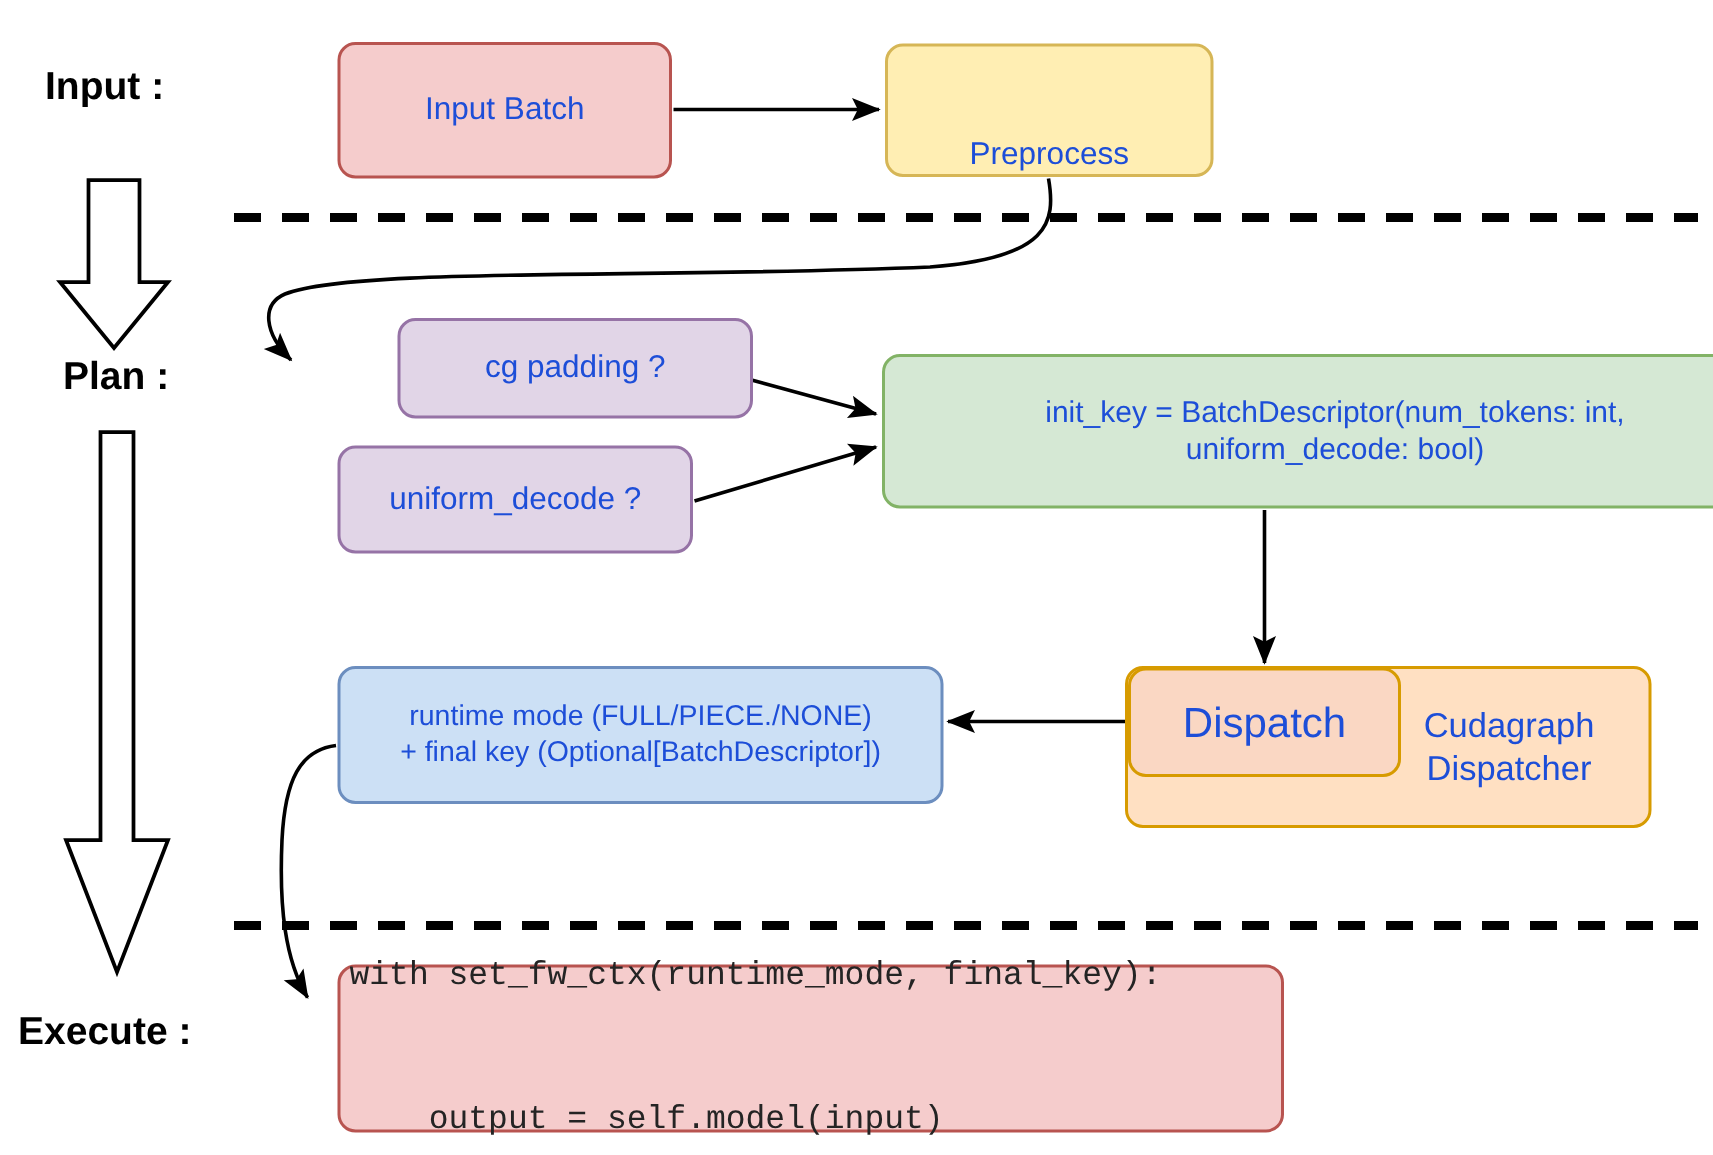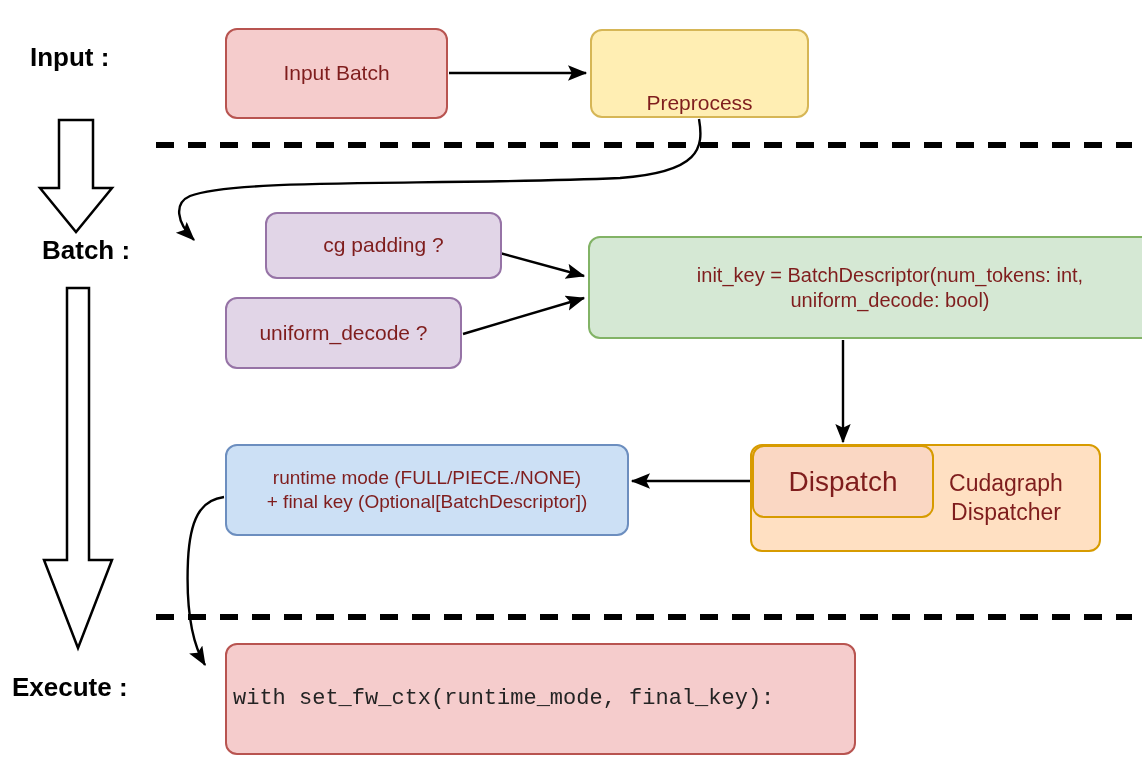--- a/index.html
+++ b/index.html
@@ -29,21 +29,21 @@
     display: flex;
     align-items: center;
     justify-content: center;
     text-align: center;
     border-radius: 12px;
     border-width: 2px;
     border-style: solid;
     font-family: "Liberation Sans", sans-serif;
     font-size: 21px;
     line-height: 1.25;
-    color: #7f1d1d;
+    color: #1d4ed8;
     z-index: 3;
   }
   .stage-label {
     position: absolute;
     font-family: Liberation Sans, sans-serif;
     font-weight: bold;
     font-size: 26px;
     color: #000000;
     white-space: nowrap;
     z-index: 3;
@@ -111,21 +111,21 @@
     <line x1="463" y1="334" x2="584" y2="298" stroke="#000000" stroke-width="2.4" marker-end="url(#arrowhead)"></line>
 
     <line x1="843" y1="340" x2="843" y2="442" stroke="#000000" stroke-width="2.4" marker-end="url(#arrowhead)"></line>
 
     <line x1="751" y1="481" x2="632" y2="481" stroke="#000000" stroke-width="2.4" marker-end="url(#arrowhead)"></line>
 
     <path d="M224,497 C200,500 190,520 188,560 C186,605 190,640 205,665" fill="none" stroke="#000000" stroke-width="2.4" marker-end="url(#arrowhead)"></path>
   </svg>
 
   <div class="stage-label" id="label-input">Input :</div>
-  <div class="stage-label" id="label-plan">Batch :</div>
+  <div class="stage-label" id="label-plan">Plan :</div>
   <div class="stage-label" id="label-execute">Execute :</div>
 
   <div class="node" id="node-input-batch" style="background:#f5cccc;border-color:#b85450;">
     <span>Input Batch</span>
   </div>
 
   <div class="node" id="node-preprocess" style="background:#ffeeb3;border-color:#d6b656;align-items:flex-end;">
     <span>Preprocess</span>
   </div>
 
@@ -158,16 +158,17 @@
   <div class="node" id="node-runtime-mode" style="background:#cce0f5;border-color:#6c8ebf;">
     <div>
       <div>runtime mode (FULL/PIECE./NONE)</div>
       <div>+ final key (Optional[BatchDescriptor])</div>
     </div>
   </div>
 
   <div class="node code-node" id="node-code" style="background:#f5cccc;border-color:#b85450;">
     <div>
       <div>with set_fw_ctx(runtime_mode, final_key):</div>
+      <div>    output = self.model(input)</div>
     </div>
   </div>
 
 </div>
 
 </body></html>

